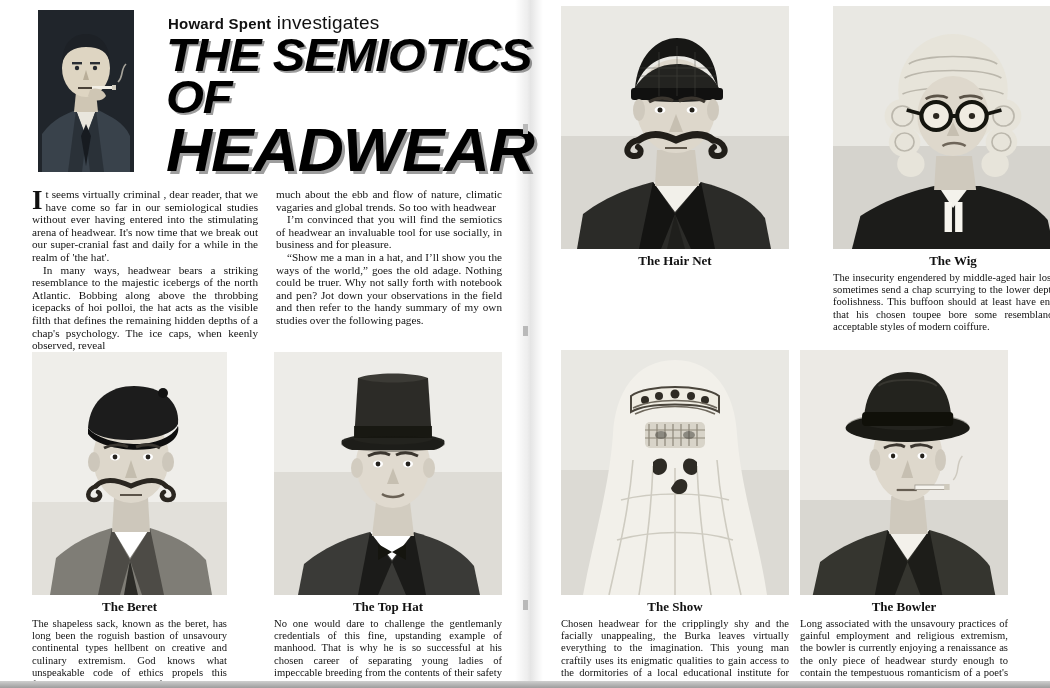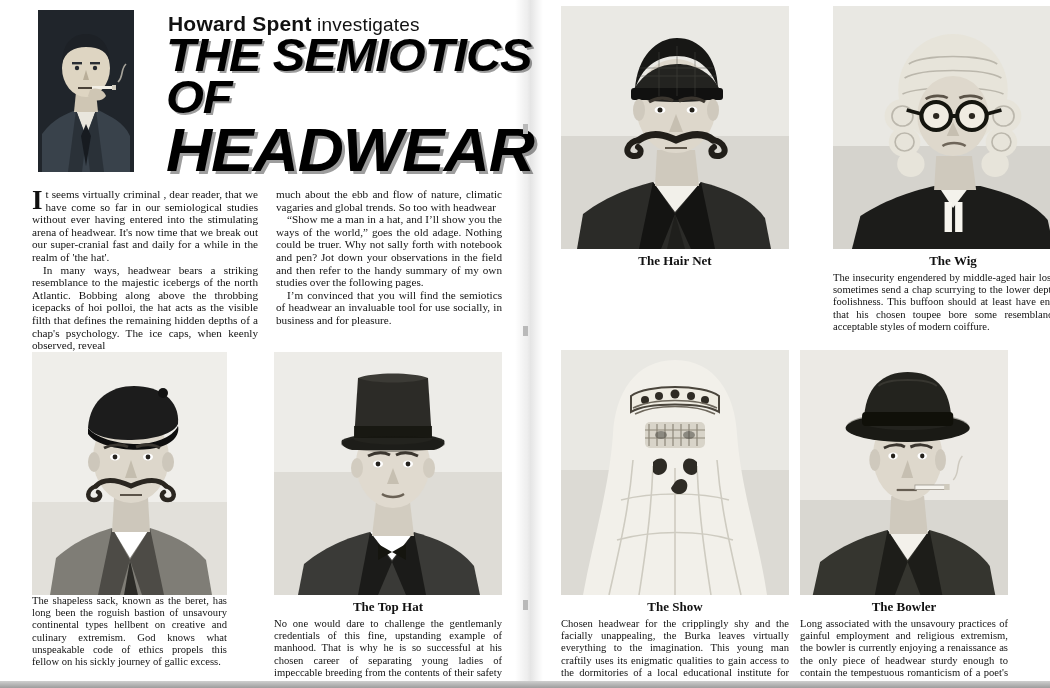--- a/index.html
+++ b/index.html
@@ -72,21 +72,21 @@
   .kicker {
     position: absolute;
     left: 136px;
     top: 6px;
     font-family: "Liberation Sans", sans-serif;
     font-size: 19px;
     letter-spacing: .2px;
   }
   .kicker .name {
     font-weight: bold;
-    font-size: 21px;
+    font-size: 15px;
   }
   .kicker .inv {
     font-weight: normal;
     font-size: 19px;
   }
   .headline {
     position: absolute;
     left: 134px;
     top: 28px;
     width: 372px;
@@ -237,22 +237,22 @@
       </div>
     </div>
 
     <div class="intro">
       <div class="col">
         <p class="first"><span class="dropcap">I</span><span>t seems virtually criminal , dear reader, that we have come so far in our semiological studies without ever having entered into the stimulating arena of headwear. It's now time that we break out our super-cranial fast and daily for a while in the realm of 'the hat'.</span></p>
         <p>In many ways, headwear bears a striking resemblance to the majestic icebergs of the north Atlantic. Bobbing along above the throbbing icepacks of hoi polloi, the hat acts as the visible filth that defines the remaining hidden depths of a chap's psychology. The ice caps, when keenly observed, reveal</p>
       </div>
       <div class="col">
         <p class="first">much about the ebb and flow of nature, climatic vagaries and global trends. So too with headwear</p>
+        <p>I’m convinced that you will find the semiotics of headwear an invaluable tool for use socially, in business and for pleasure.</p>
         <p>“Show me a man in a hat, and I’ll show you the ways of the world,” goes the old adage. Nothing could be truer. Why not sally forth with notebook and pen? Jot down your observations in the field and then refer to the handy summary of my own studies over the following pages.</p>
-        <p>I’m convinced that you will find the semiotics of headwear an invaluable tool for use socially, in business and for pleasure.</p>
       </div>
     </div>
 
     <div class="plate" id="plate-beret">
       <div class="photo">
         <svg viewBox="0 0 195 243" preserveAspectRatio="none" role="img">
           <rect width="195" height="243" fill="#efeeea"></rect>
           <rect x="0" y="150" width="195" height="93" fill="#e2e0da"></rect>
 
           <path d="M18 243 L24 206 C44 188 66 180 80 176 L118 176 C136 182 158 190 174 208 L180 243 Z" fill="#7f7d76"></path>
@@ -282,20 +282,21 @@
 
           <path d="M99 108 L93 126 L105 126 Z" fill="#c4bdae"></path>
 
           <path d="M64 134 C74 124 90 130 99 134 C108 130 124 124 134 134" stroke="#2a2620" stroke-width="5" fill="none" stroke-linecap="round"></path>
           <path d="M64 134 C54 138 54 148 62 148 C68 148 70 142 66 140" stroke="#2a2620" stroke-width="4.5" fill="none" stroke-linecap="round"></path>
           <path d="M134 134 C144 138 144 148 136 148 C130 148 128 142 132 140" stroke="#2a2620" stroke-width="4.5" fill="none" stroke-linecap="round"></path>
 
           <path d="M88 143 L110 143" stroke="#5b5349" stroke-width="2" fill="none"></path>
         </svg>
       </div>
+      <div class="caption-title">The Beret</div>
       <div class="caption-body">The shapeless sack, known as the beret, has long been the roguish bastion of unsavoury continental types hellbent on creative and culinary extremism. God knows what unspeakable code of ethics propels this fellow on his sickly journey of gallic excess.</div>
     </div>
 
     <div class="plate" id="plate-tophat">
       <div class="photo">
         <svg viewBox="0 0 228 243" preserveAspectRatio="none" role="img">
           <rect width="228" height="243" fill="#edece8"></rect>
           <rect x="0" y="120" width="228" height="123" fill="#dedcd6"></rect>
 
           <path d="M24 243 L30 212 C54 192 80 184 96 180 L140 180 C160 186 184 194 200 214 L206 243 Z" fill="#3a3a37"></path>

